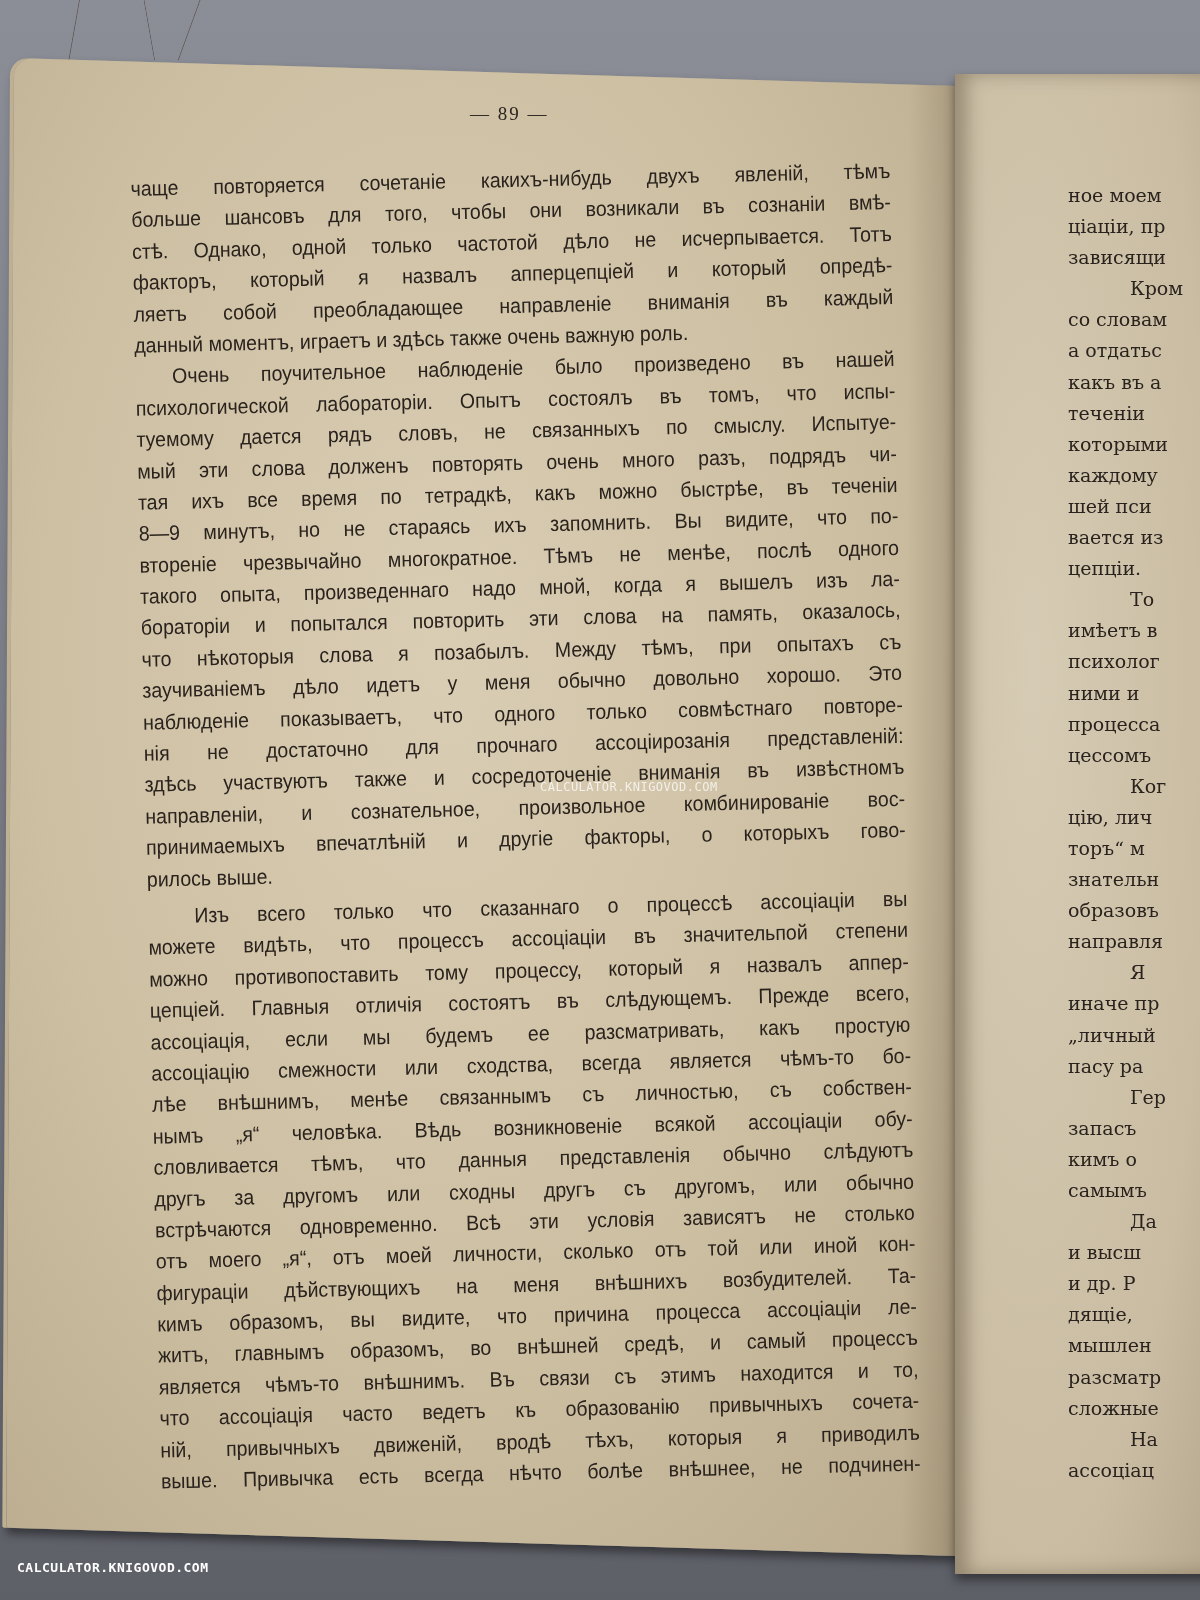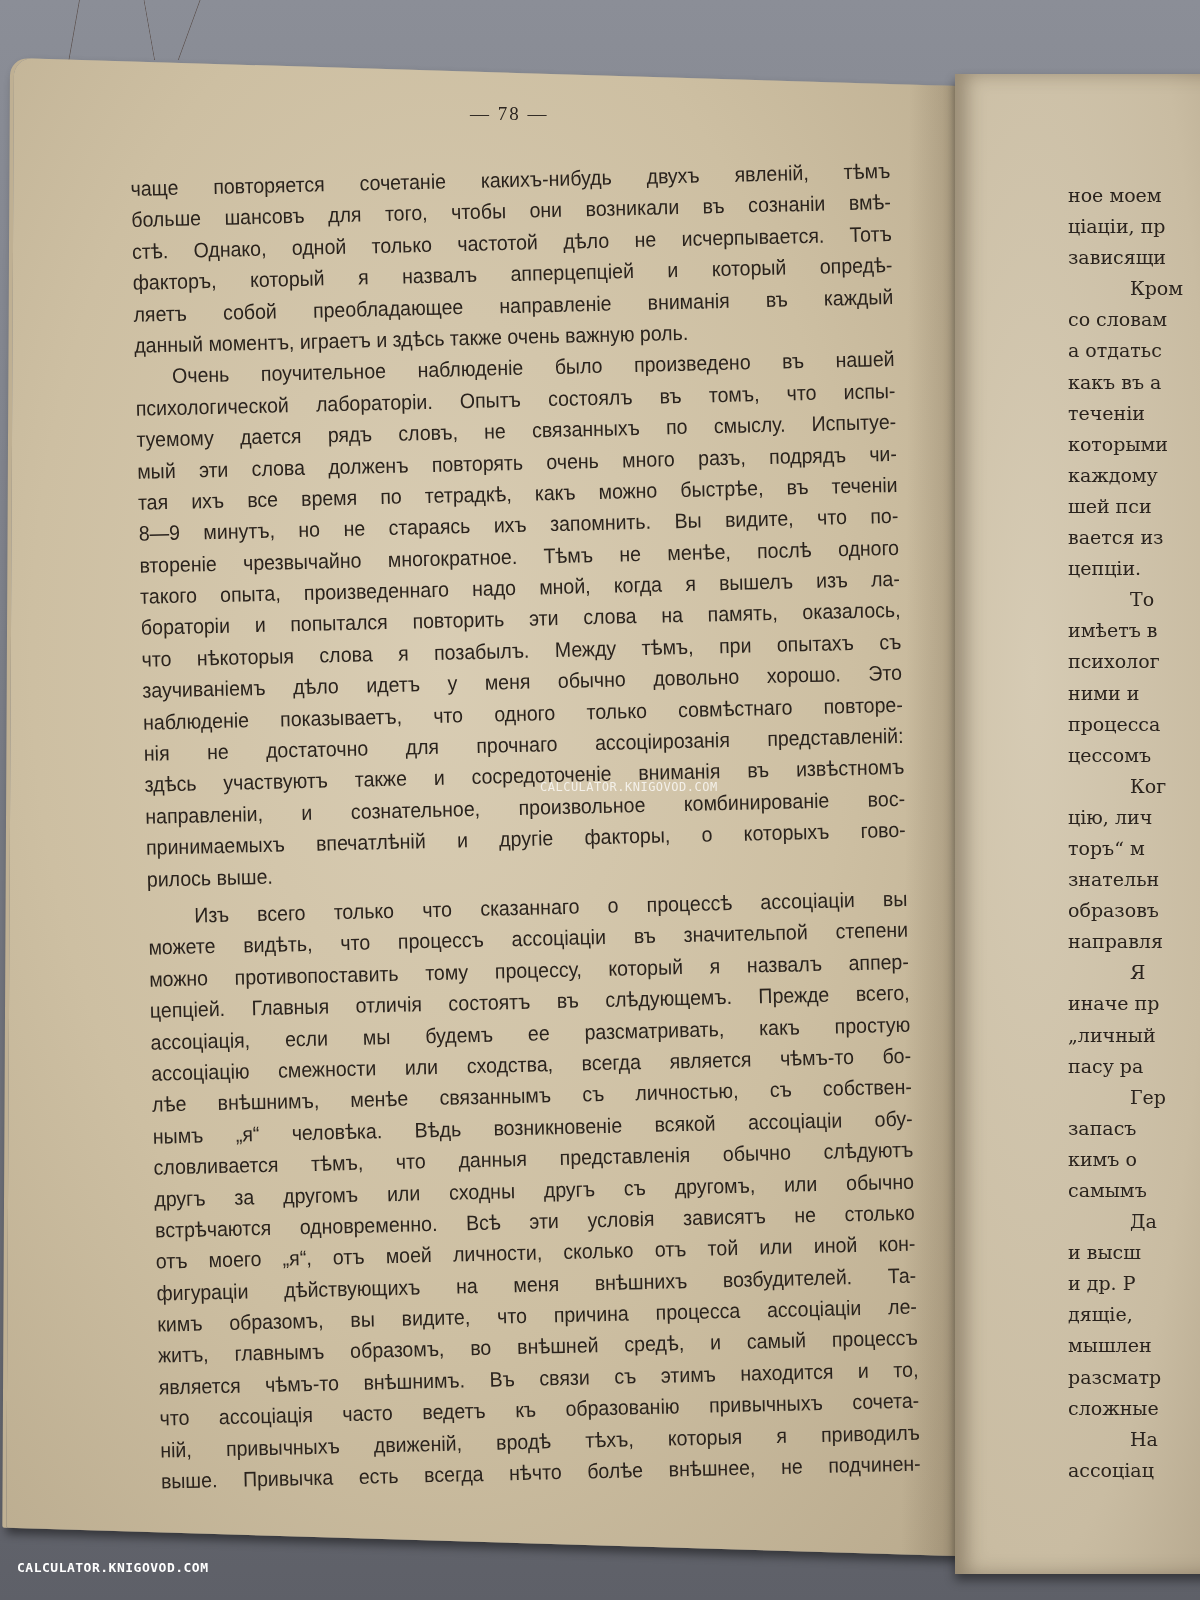--- a/index.html
+++ b/index.html
@@ -66,21 +66,21 @@
 <body>
 
 <div class="surface-cracks"></div>
 
 <div class="left-page">
   <div class="gutter-shade"></div>
 </div>
 
 <div class="right-page"></div>
 
-<div class="page-number">— 78 —</div>
+<div class="page-number">— 89 —</div>
 
 <div class="text-block">
   <span class="line">чаще повторяется сочетанiе какихъ-нибудь двухъ явленiй, тѣмъ</span>
   <span class="line">больше шансовъ для того, чтобы они возникали въ сознанiи вмѣ-</span>
   <span class="line">стѣ. Однако, одной только частотой дѣло не исчерпывается. Тотъ</span>
   <span class="line">факторъ, который я назвалъ апперцепцiей и который опредѣ-</span>
   <span class="line">ляетъ собой преобладающее направленiе вниманiя въ каждый</span>
   <span class="line last">данный моментъ, играетъ и здѣсь также очень важную роль.</span>
   <span class="line" style="padding-left:40px;width:calc(107.5% - 40px)">Очень поучительное наблюденiе было произведено въ нашей</span>
   <span class="line">психологической лабораторiи. Опытъ состоялъ въ томъ, что испы-</span>

